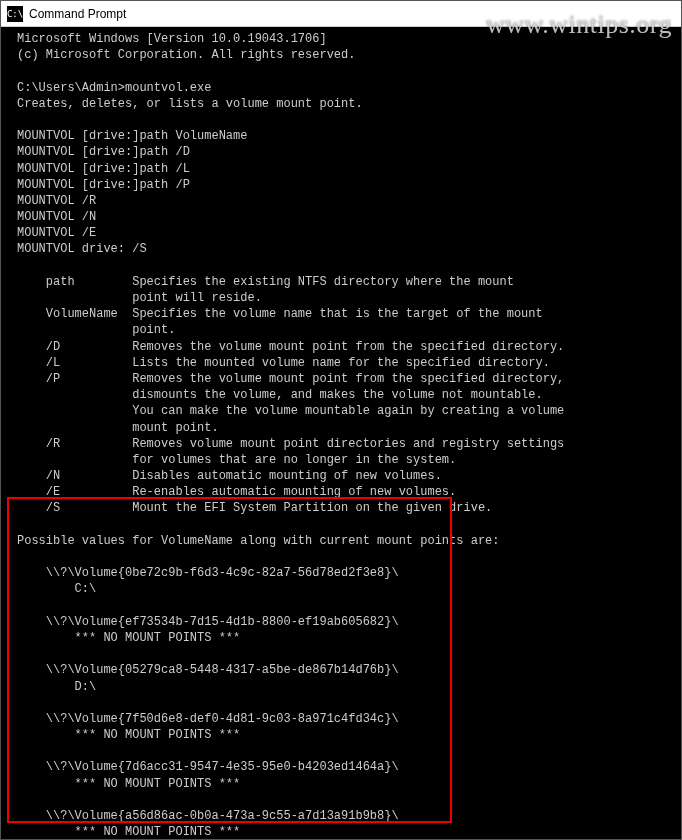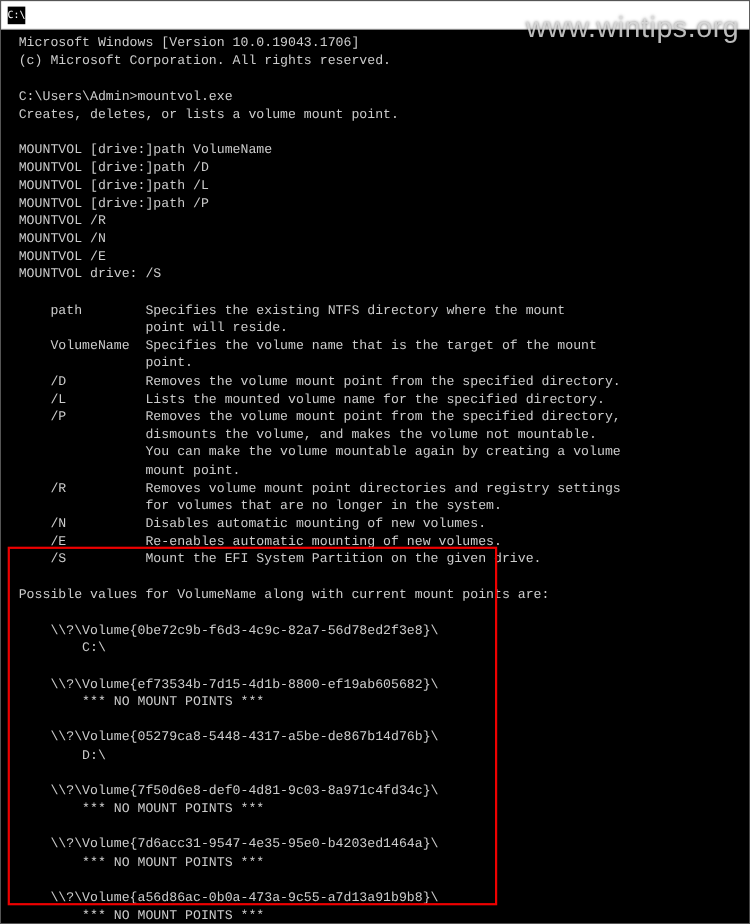--- a/index.html
+++ b/index.html
@@ -66,36 +66,37 @@
       top: 470px;
       width: 445px;
       height: 326px;
       pointer-events: none;
     }
     .watermark {
       position: absolute;
       top: 10px;
       right: 10px;
       color: rgba(220,220,220,0.85);
-      font-family: Liberation Sans, sans-serif;
+      font-family: Liberation Serif, serif;
       font-size: 26px;
       font-weight: normal;
       letter-spacing: 0.5px;
       pointer-events: none;
       text-shadow: 0 0 3px rgba(0,0,0,0.6);
     }
   </style>
 </head>
 <body>
 
 <div class="window">
   <div class="titlebar">
     <div class="titlebar-icon">
       <span>C:\</span>
     </div>
+    <div class="titlebar-text">Command Prompt</div>
   </div>
   <div class="terminal"><span>Microsoft Windows [Version 10.0.19043.1706]
 (c) Microsoft Corporation. All rights reserved.
 
 C:\Users\Admin&gt;mountvol.exe
 Creates, deletes, or lists a volume mount point.
 
 MOUNTVOL [drive:]path VolumeName
 MOUNTVOL [drive:]path /D
 MOUNTVOL [drive:]path /L

